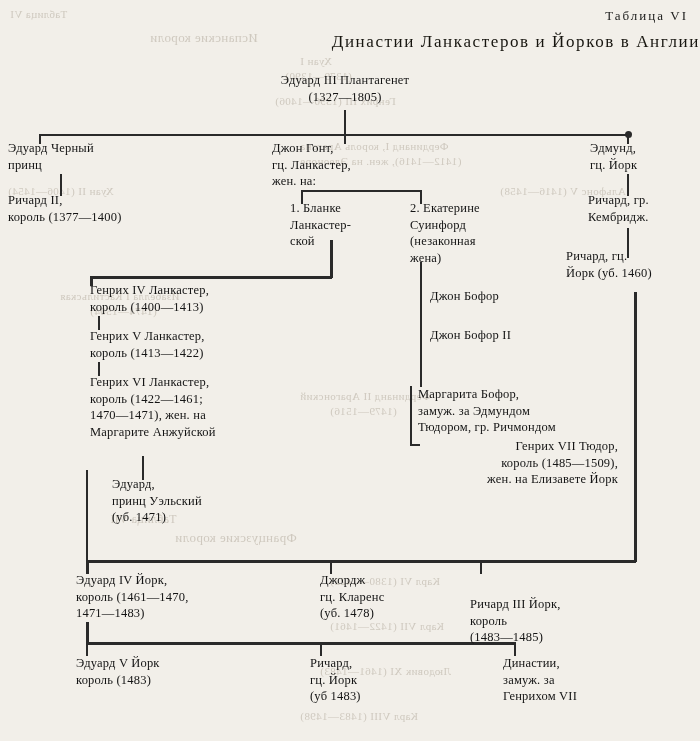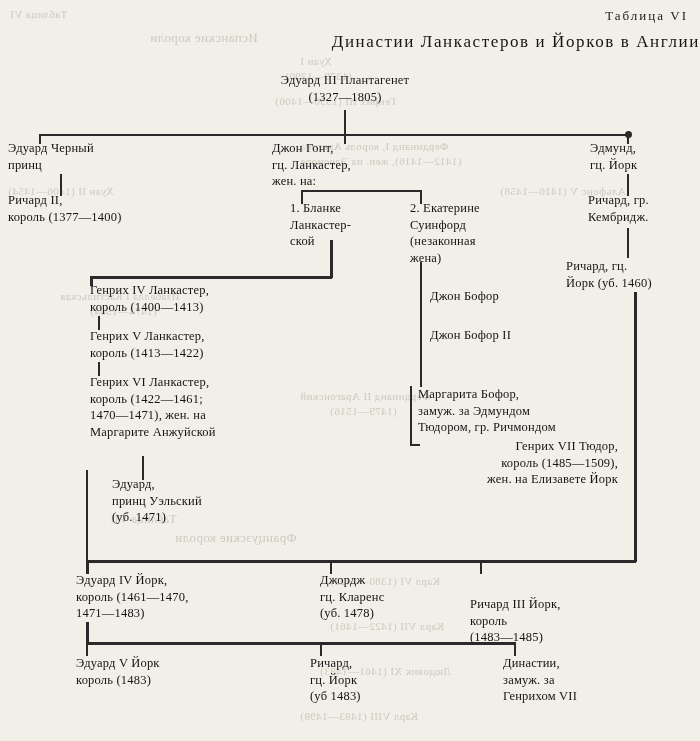--- a/index.html
+++ b/index.html
@@ -140,21 +140,21 @@
     ской</div>
   <div class="node" style="left:410px; top:200px; width:150px;">2. Екатерине
     Суинфорд
     (незаконная
     жена)</div>
 
   <div class="line v" style="left:627px; top:174px; height:22px;"></div>
   <div class="node" style="left:588px; top:192px; width:112px;">Ричард, гр.
 Кембридж.</div>
   <div class="line v" style="left:627px; top:228px; height:30px;"></div>
-  <div class="node" style="left:566px; top:258px; width:134px;">Ричард, гц.
+  <div class="node" style="left:566px; top:248px; width:134px;">Ричард, гц.
 Йорк (уб. 1460)</div>
 
   <div class="line thick-v" style="left:330px; top:240px; height:38px;"></div>
   <div class="line thick-h" style="left:90px; top:276px; width:242px;"></div>
   <div class="line thick-v" style="left:90px; top:276px; height:10px;"></div>
 
   <div class="node" style="left:90px; top:282px; width:215px;">Генрих IV Ланкастер,
 король (1400—1413)</div>
   <div class="line v" style="left:98px; top:316px; height:14px;"></div>
   <div class="node" style="left:90px; top:328px; width:215px;">Генрих V Ланкастер,

